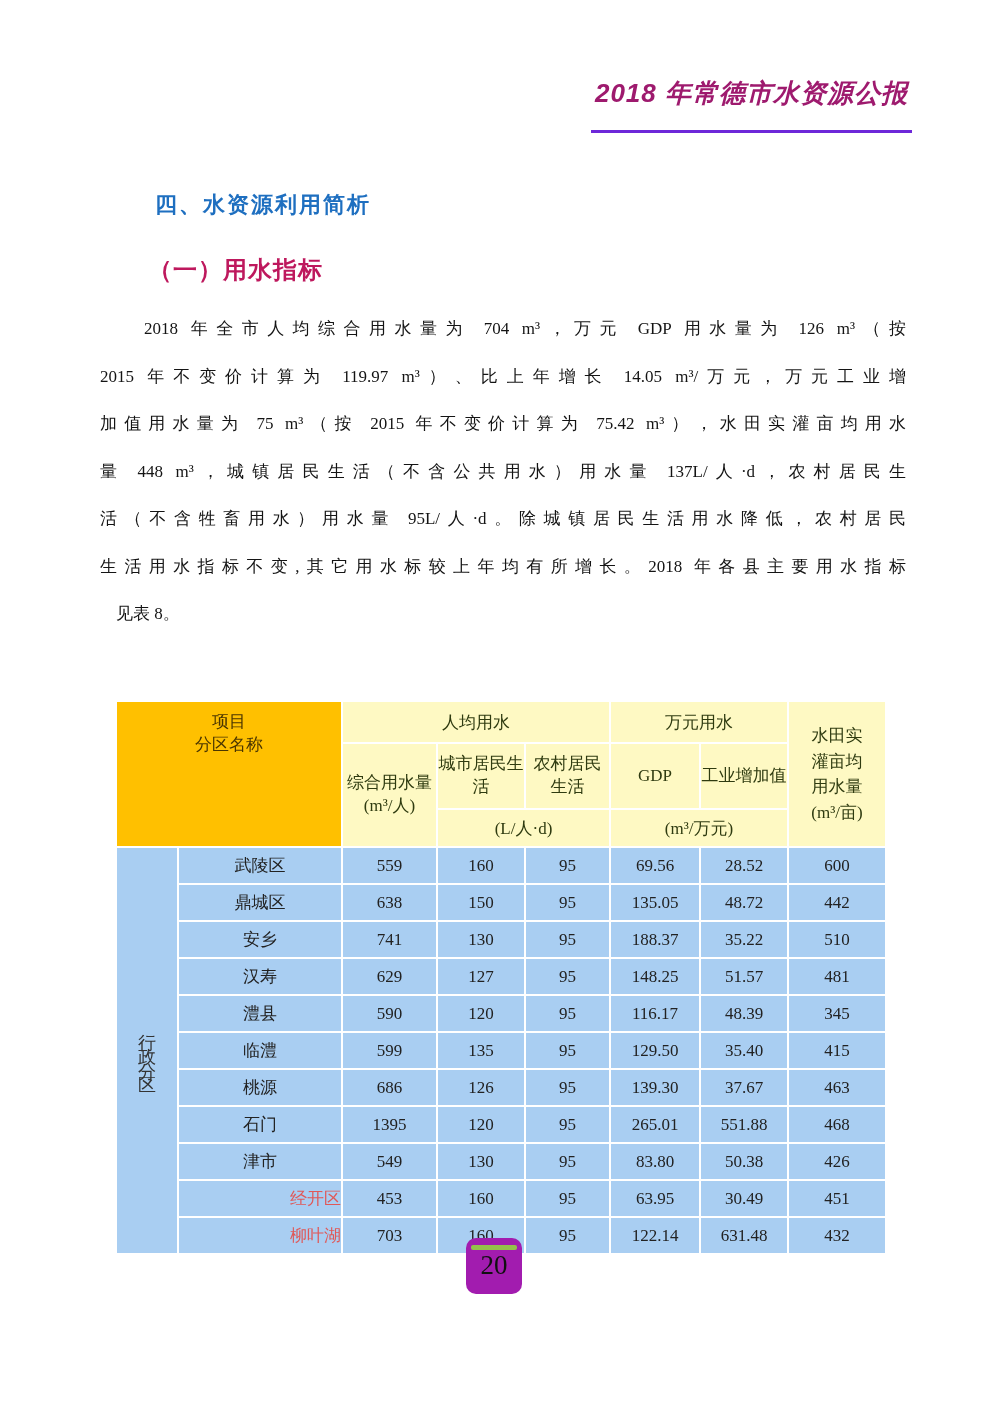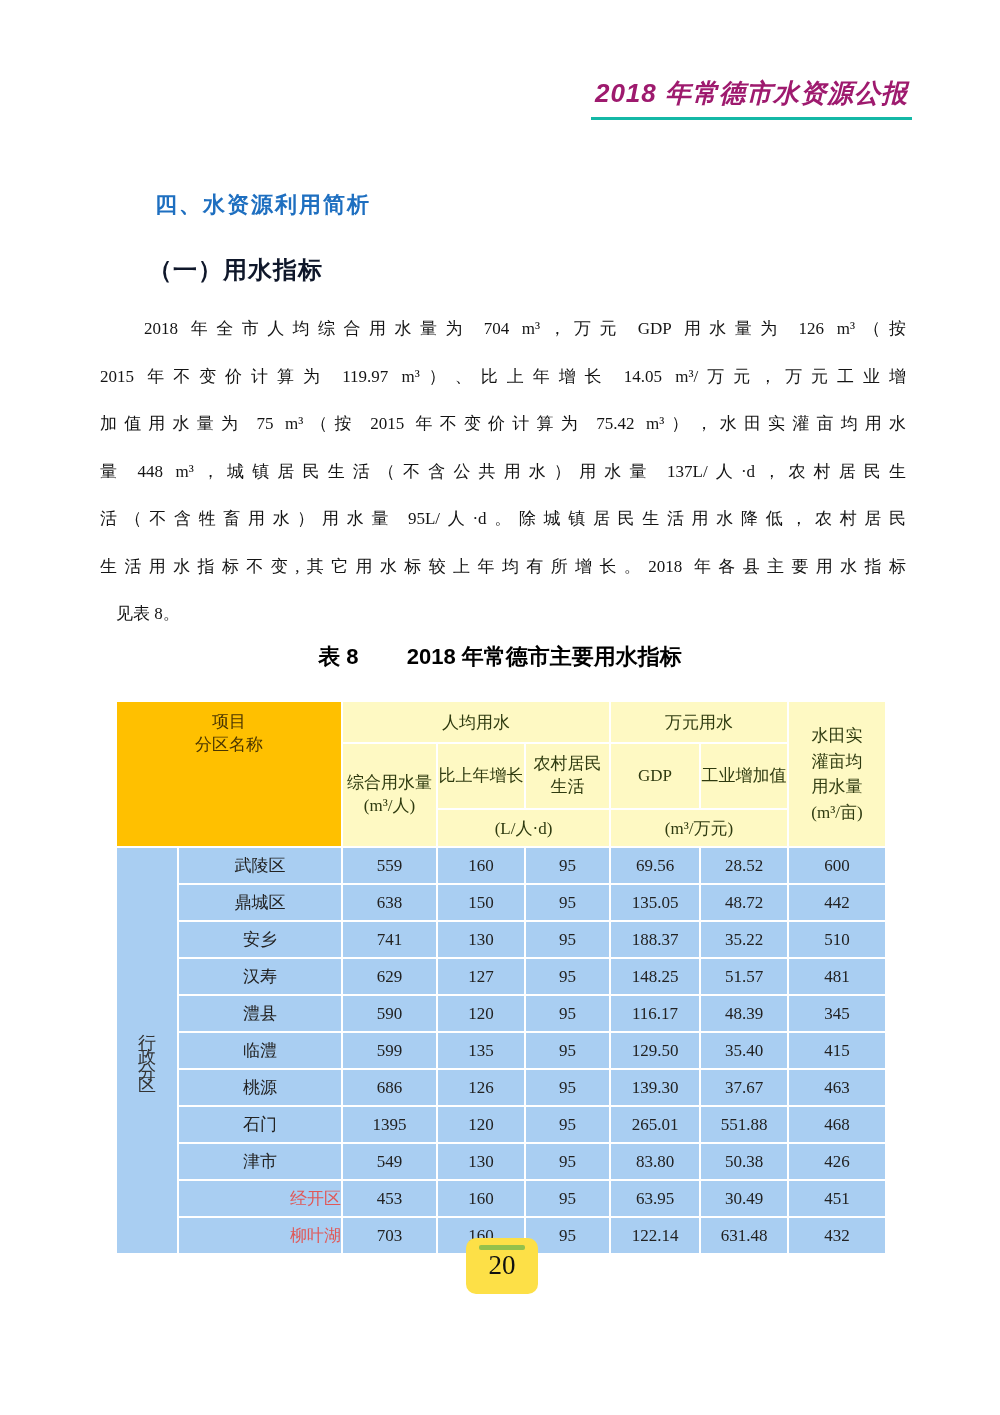--- a/index.html
+++ b/index.html
@@ -10,34 +10,34 @@
     font-family:"Liberation Serif","DejaVu Serif",serif;
     overflow:hidden;
   }
 
   
   .doc-header {
     position:absolute; top:76px; right:88px;
     font-family:"Liberation Sans","DejaVu Sans",sans-serif;
     font-size:26px; font-weight:bold; font-style:italic;
     color:#9E1A6E; letter-spacing:1px;
-    border-bottom:3px solid #14b8a6;
-    padding:0 4px 6px 4px;
+    border-bottom:3px solid #6d28d9;
+    padding:0 4px 19px 4px;
   }
 
   
   .h1 {
     position:absolute; left:155px; top:190px;
     font-family:"Liberation Sans","DejaVu Sans",sans-serif;
     font-size:22px; font-weight:bold; color:#1E6FC0; letter-spacing:2px;
   }
   .h2 {
     position:absolute; left:148px; top:254px;
     font-family:"Liberation Sans","DejaVu Sans",sans-serif;
-    font-size:24px; font-weight:bold; color:#0f172a; letter-spacing:1px;
+    font-size:24px; font-weight:bold; color:#be185d; letter-spacing:1px;
   }
 
   
   .para {
     position:absolute; left:100px; top:305px; width:806px;
     font-size:17px; color:#141414;
   }
   .para-line {
     line-height:47.5px;
     text-align:justify; text-align-last:justify;
@@ -81,22 +81,22 @@
   .group-cell { width:62px; }
   .group-label {
     writing-mode:vertical-rl; text-orientation:upright;
     letter-spacing:14px; font-size:18px; color:#333;
     display:inline-block;
   }
 
   
   .page-num-box {
     position:absolute; left:466px; top:1238px;
-    width:72px; height:56px;
-    background:#fde047; border-radius:10px;
+    width:56px; height:56px;
+    background:#a21caf; border-radius:10px;
   }
   .page-num-bar {
     position:absolute; top:7px; left:50%; transform:translateX(-50%);
     width:46px; height:5px; background:#94C14B; border-radius:2px;
   }
   .page-num-val {
     position:absolute; top:12px; left:0; width:100%;
     text-align:center; font-size:27px; color:#101010;
   }
 </style>
@@ -114,24 +114,20 @@
   <div class="para">
     <div class="para-line first">2018 年全市人均综合用水量为 704 m³，万元 GDP 用水量为 126 m³（按</div>
     <div class="para-line">2015 年不变价计算为 119.97 m³）、比上年增长 14.05 m³/万元，万元工业增</div>
     <div class="para-line">加值用水量为 75 m³（按 2015 年不变价计算为 75.42 m³），水田实灌亩均用水</div>
     <div class="para-line">量 448 m³，城镇居民生活（不含公共用水）用水量 137L/人·d，农村居民生</div>
     <div class="para-line">活（不含牲畜用水）用水量 95L/人·d。除城镇居民生活用水降低，农村居民</div>
     <div class="para-line">生活用水指标不变,其它用水标较上年均有所增长。2018 年各县主要用水指标</div>
     <div class="para-line last">见表 8。</div>
   </div>
 
-  <div class="caption">
-    <span class="cap-label">表 8</span>
-    <span class="cap-title">2018 年常德市主要用水指标</span>
-  </div>
 
   <table class="water">
     <colgroup>
       <col style="width:62px">
         <col style="width:164px">
         <col style="width:95px">
       <col style="width:88px">
         <col style="width:85px">
         <col style="width:90px">
       <col style="width:88px">
@@ -149,21 +145,21 @@
         <td class="th-green" colspan="2">万元用水</td>
         <td class="th-green paddy-cell" rowspan="3">水田实灌亩均用水量(m³/亩)</td>
       </tr>
       <tr class="hr2">
         <td class="th-green" rowspan="2">
           <div class="two-line">
             <div>综合用水量</div>
             <div>(m³/人)</div>
           </div>
         </td>
-        <td class="th-green two-line">比上年增长</td>
+        <td class="th-green two-line">城市居民生活</td>
         <td class="th-green two-line">农村居民生活</td>
         <td class="th-green">GDP</td>
         <td class="th-green two-line">工业增加值</td>
       </tr>
       <tr class="hr3">
         <td class="th-green" colspan="2">(L/人·d)</td>
         <td class="th-green" colspan="2">(m³/万元)</td>
       </tr>
     </tbody>
     <tbody class="rows">

